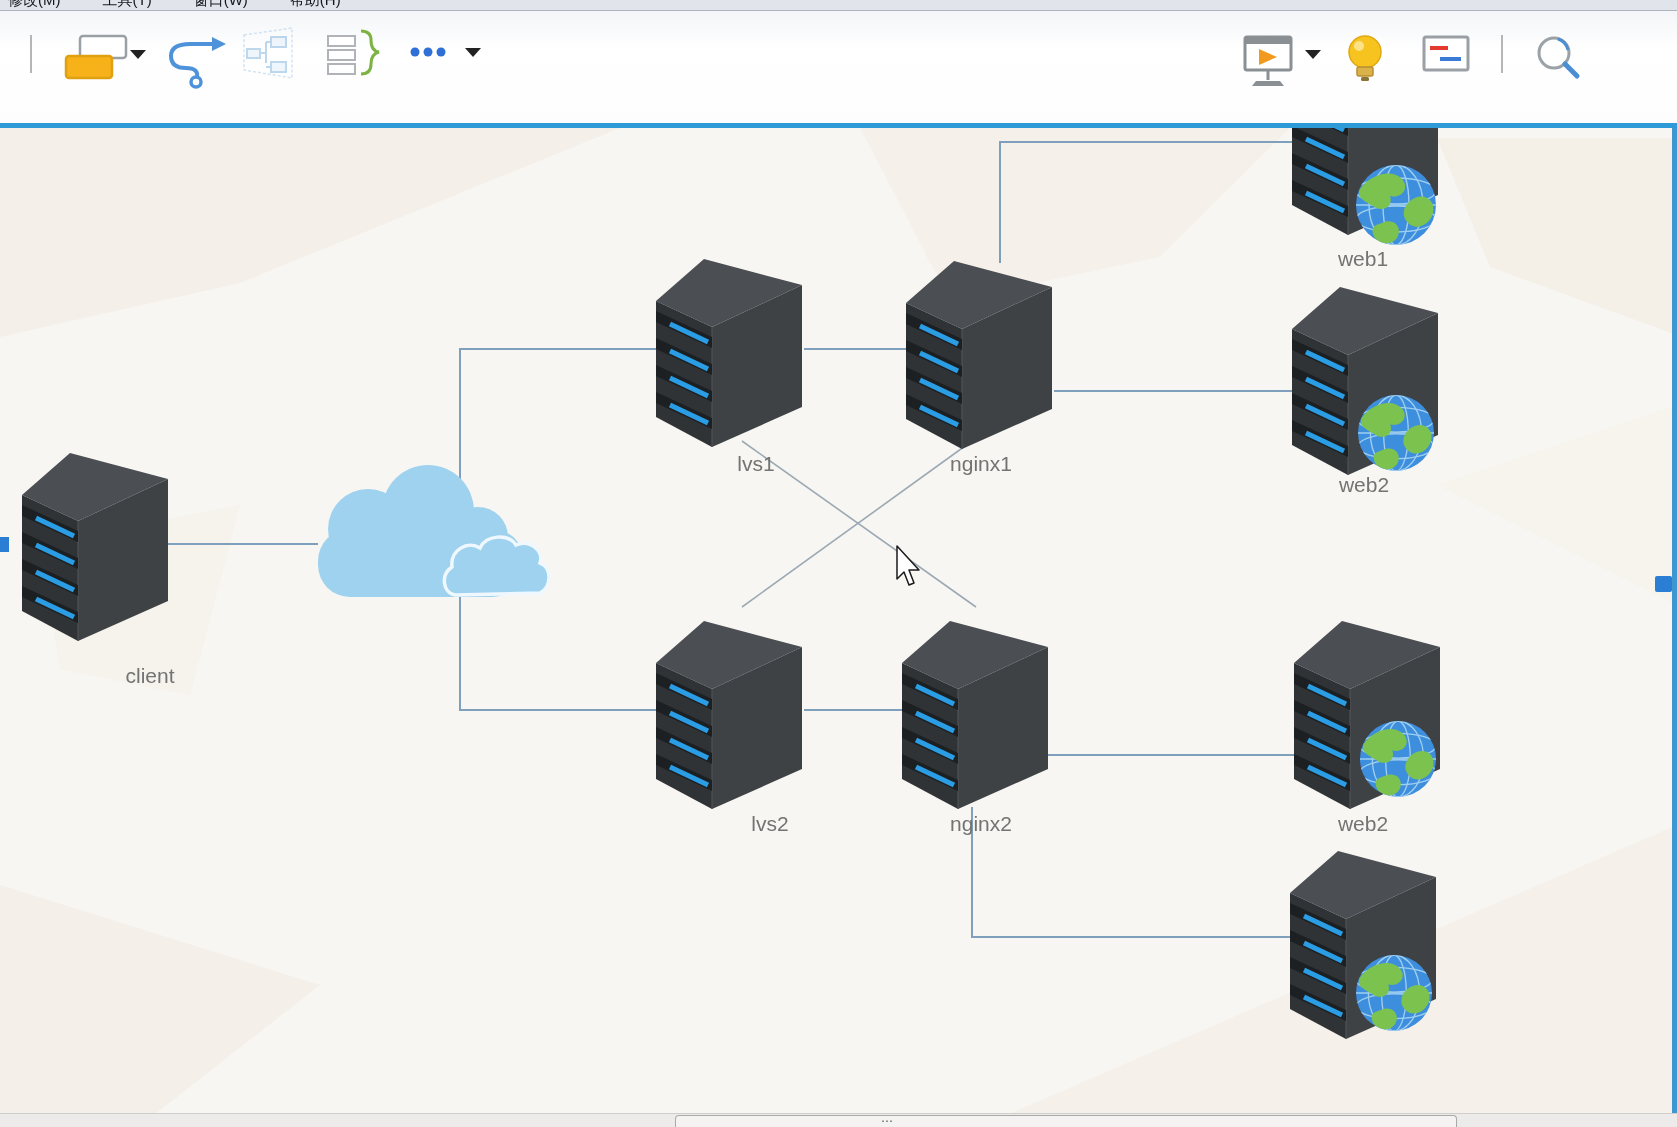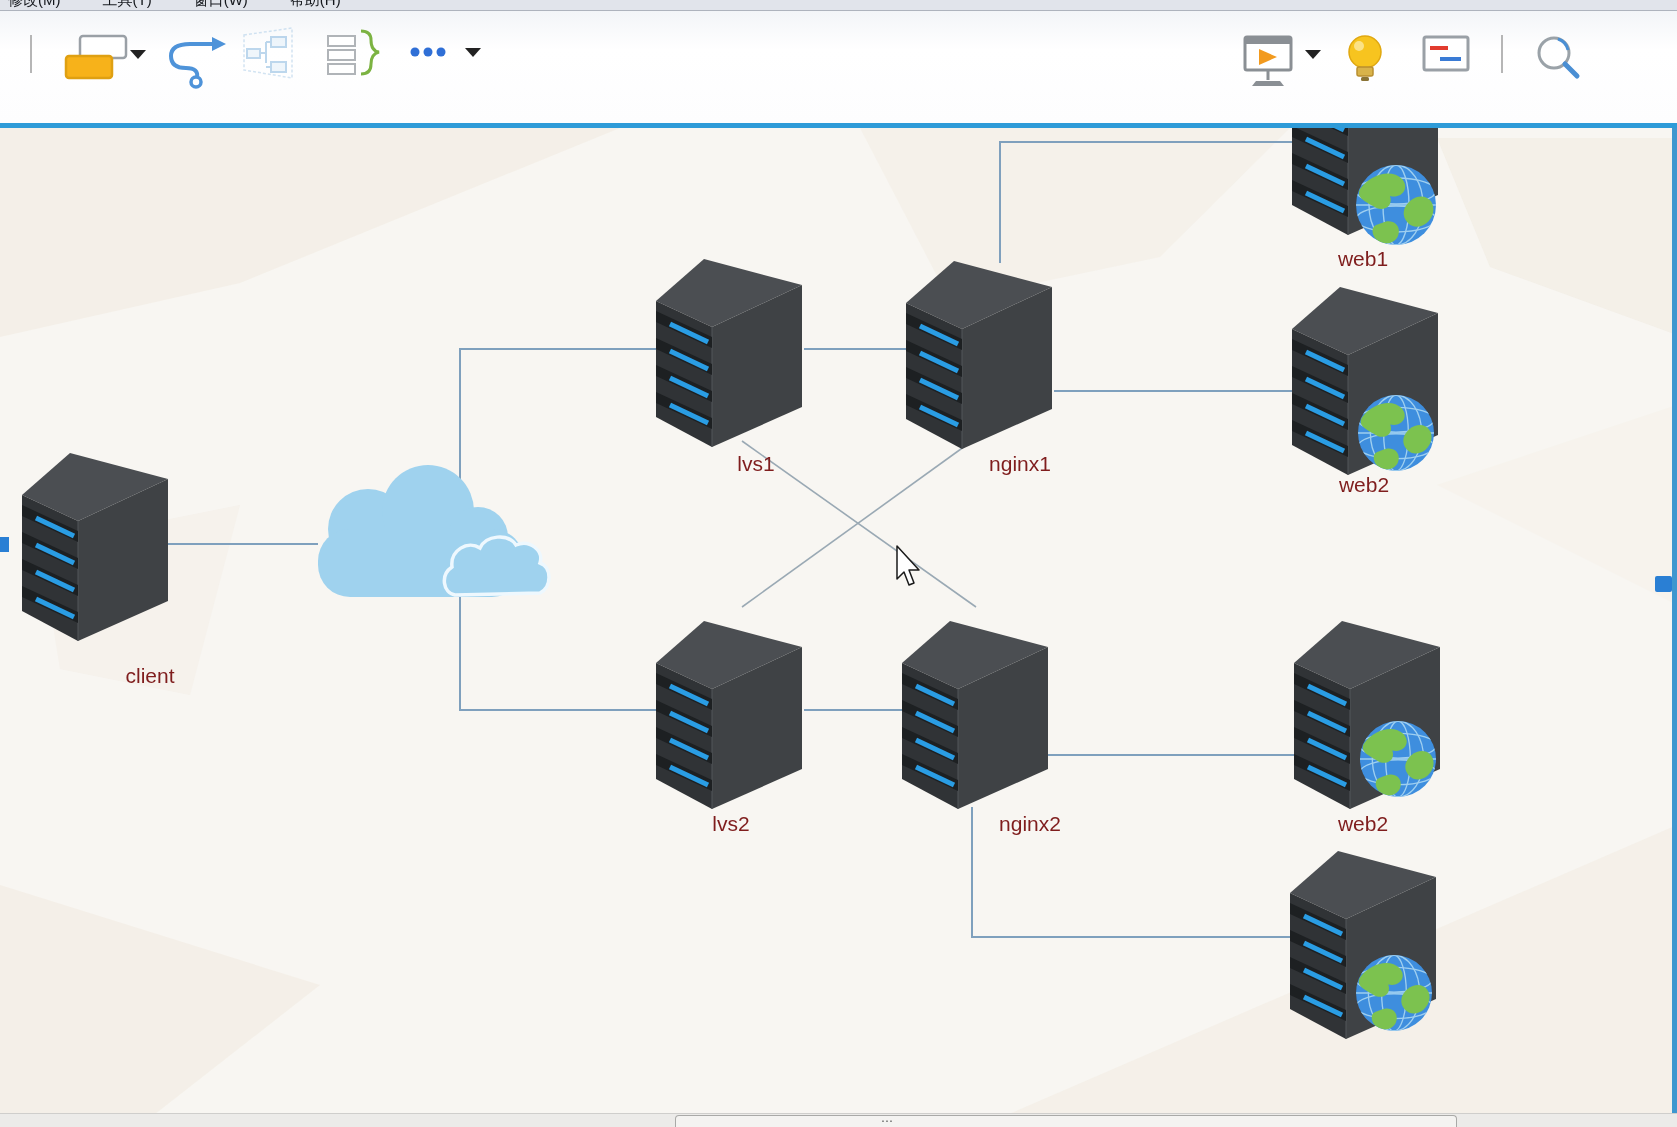--- a/index.html
+++ b/index.html
@@ -8,21 +8,21 @@
   .menubar{position:absolute;left:0;top:0;width:1677px;height:10px;overflow:hidden;
            background:#e1e4eb;border-bottom:1px solid #aeb3bd;z-index:5;}
   .menubar-inner{position:relative;top:-9px;display:flex;gap:42px;padding-left:8px;
            font-size:15px;color:#15181d;white-space:nowrap;}
   .toolbar{position:absolute;left:0;top:11px;width:1677px;height:112px;
            background:linear-gradient(#f3f5f8,#ffffff 35%,#fdfdfe);z-index:4;}
   .toolbar svg{display:block;}
   .canvas{position:absolute;left:0;top:123px;width:1677px;height:1004px;overflow:hidden;
           border-top:5px solid #2e9bd8;box-sizing:border-box;background:#f8f6f2;z-index:1;}
   .canvas svg{position:absolute;left:0;top:-5px;}
-  .node-label{position:absolute;transform:translateX(-50%);font-size:21px;color:#7f1d1d;
+  .node-label{position:absolute;transform:translateX(-50%);font-size:21px;color:#737373;
           white-space:nowrap;z-index:3;}
   .bottom-strip{position:absolute;left:0;top:1113px;width:1677px;height:14px;
           background:#ecebe9;border-top:1px solid #cfcecc;box-sizing:border-box;z-index:6;}
   .scroll-pill{position:absolute;left:675px;top:1px;width:782px;height:13px;
           background:#f4f3f1;border:1px solid #a9a9a7;border-bottom:none;
           border-radius:4px 4px 0 0;box-sizing:border-box;}
   .pill-dots{position:absolute;left:205px;top:-2px;font-size:12px;color:#555;letter-spacing:2px;}
 </style>
 </head>
 <body>
@@ -196,23 +196,23 @@
 
   <rect x="1672" y="123" width="5" height="990" fill="#3f97cf"></rect>
   <rect x="0" y="532" width="9" height="15" fill="#2a7fd4"></rect>
   <rect x="1655" y="571" width="17" height="16" rx="2" fill="#2a7fd4"></rect>
 
   <polygon points="897,541 897,574 904,567 909,580 914,578 909,565 919,565" fill="#ffffff" stroke="#1a1a1a" stroke-width="1.5" stroke-linejoin="round"></polygon>
 </svg>
 
   <span class="node-label" style="left:150px;top:536px">client</span>
   <span class="node-label" style="left:756px;top:324px">lvs1</span>
-  <span class="node-label" style="left:1020px;top:324px">nginx1</span>
-  <span class="node-label" style="left:731px;top:684px">lvs2</span>
-  <span class="node-label" style="left:1030px;top:684px">nginx2</span>
+  <span class="node-label" style="left:981px;top:324px">nginx1</span>
+  <span class="node-label" style="left:770px;top:684px">lvs2</span>
+  <span class="node-label" style="left:981px;top:684px">nginx2</span>
   <span class="node-label" style="left:1363px;top:119px">web1</span>
   <span class="node-label" style="left:1364px;top:345px">web2</span>
   <span class="node-label" style="left:1363px;top:684px">web2</span>
 </div>
 
 <div class="bottom-strip">
   <div class="scroll-pill">
     <span class="pill-dots">⋯</span>
   </div>
 </div>

